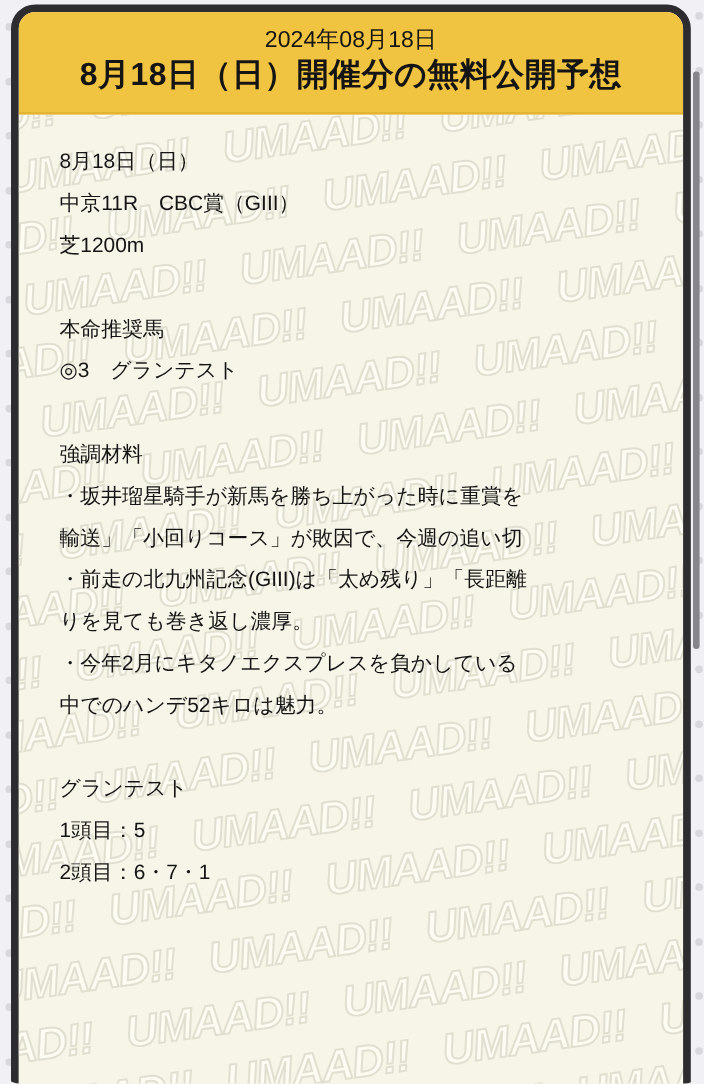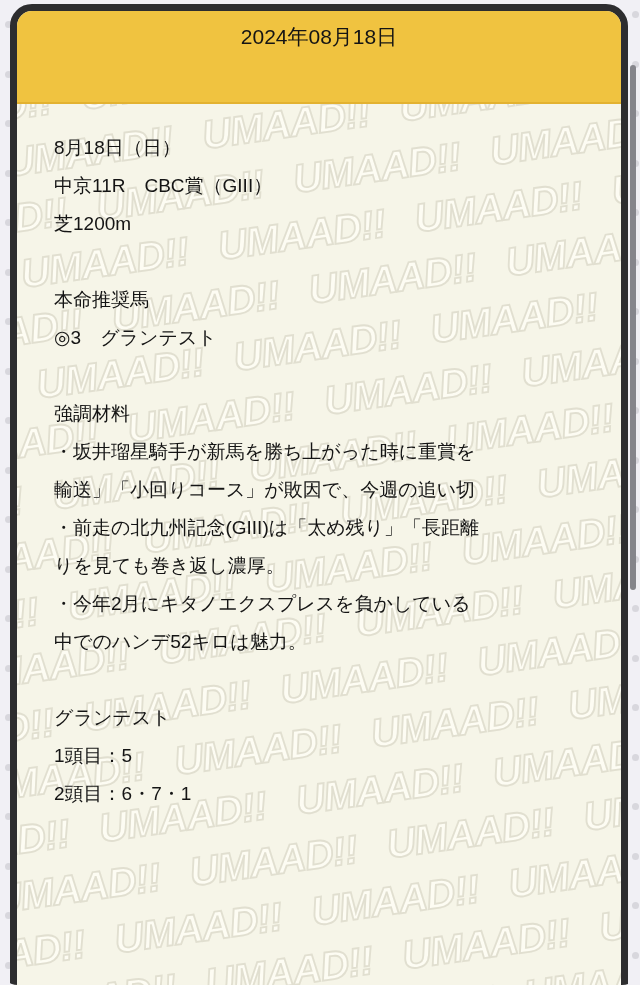--- a/index.html
+++ b/index.html
@@ -157,20 +157,21 @@
       <div class="dot" style="left: 632px; top: 753.5px;"></div>
       <div class="dot" style="left: 632px; top: 803px;"></div>
       <div class="dot" style="left: 632px; top: 852.5px;"></div>
       <div class="dot" style="left: 632px; top: 902px;"></div>
       <div class="dot" style="left: 632px; top: 951.5px;"></div>
     </div>
 
   <div class="card">
     <div class="card-header">
       <div class="date">2024年08月18日</div>
+      <div class="title">8月18日（日）開催分の無料公開予想</div>
     </div>
     <div class="card-body">
       <div class="watermark">
           <div class="wm-row">UMAAD!!&nbsp;&nbsp;&nbsp;UMAAD!!&nbsp;&nbsp;&nbsp;UMAAD!!&nbsp;&nbsp;&nbsp;UMAAD!!&nbsp;&nbsp;&nbsp;UMAAD!!&nbsp;&nbsp;&nbsp;UMAAD!!&nbsp;&nbsp;&nbsp;UMAAD!!&nbsp;&nbsp;&nbsp;</div>
           <div class="wm-row odd">UMAAD!!&nbsp;&nbsp;&nbsp;UMAAD!!&nbsp;&nbsp;&nbsp;UMAAD!!&nbsp;&nbsp;&nbsp;UMAAD!!&nbsp;&nbsp;&nbsp;UMAAD!!&nbsp;&nbsp;&nbsp;UMAAD!!&nbsp;&nbsp;&nbsp;UMAAD!!&nbsp;&nbsp;&nbsp;</div>
           <div class="wm-row">UMAAD!!&nbsp;&nbsp;&nbsp;UMAAD!!&nbsp;&nbsp;&nbsp;UMAAD!!&nbsp;&nbsp;&nbsp;UMAAD!!&nbsp;&nbsp;&nbsp;UMAAD!!&nbsp;&nbsp;&nbsp;UMAAD!!&nbsp;&nbsp;&nbsp;UMAAD!!&nbsp;&nbsp;&nbsp;</div>
           <div class="wm-row odd">UMAAD!!&nbsp;&nbsp;&nbsp;UMAAD!!&nbsp;&nbsp;&nbsp;UMAAD!!&nbsp;&nbsp;&nbsp;UMAAD!!&nbsp;&nbsp;&nbsp;UMAAD!!&nbsp;&nbsp;&nbsp;UMAAD!!&nbsp;&nbsp;&nbsp;UMAAD!!&nbsp;&nbsp;&nbsp;</div>
           <div class="wm-row">UMAAD!!&nbsp;&nbsp;&nbsp;UMAAD!!&nbsp;&nbsp;&nbsp;UMAAD!!&nbsp;&nbsp;&nbsp;UMAAD!!&nbsp;&nbsp;&nbsp;UMAAD!!&nbsp;&nbsp;&nbsp;UMAAD!!&nbsp;&nbsp;&nbsp;UMAAD!!&nbsp;&nbsp;&nbsp;</div>
           <div class="wm-row odd">UMAAD!!&nbsp;&nbsp;&nbsp;UMAAD!!&nbsp;&nbsp;&nbsp;UMAAD!!&nbsp;&nbsp;&nbsp;UMAAD!!&nbsp;&nbsp;&nbsp;UMAAD!!&nbsp;&nbsp;&nbsp;UMAAD!!&nbsp;&nbsp;&nbsp;UMAAD!!&nbsp;&nbsp;&nbsp;</div>
           <div class="wm-row">UMAAD!!&nbsp;&nbsp;&nbsp;UMAAD!!&nbsp;&nbsp;&nbsp;UMAAD!!&nbsp;&nbsp;&nbsp;UMAAD!!&nbsp;&nbsp;&nbsp;UMAAD!!&nbsp;&nbsp;&nbsp;UMAAD!!&nbsp;&nbsp;&nbsp;UMAAD!!&nbsp;&nbsp;&nbsp;</div>

